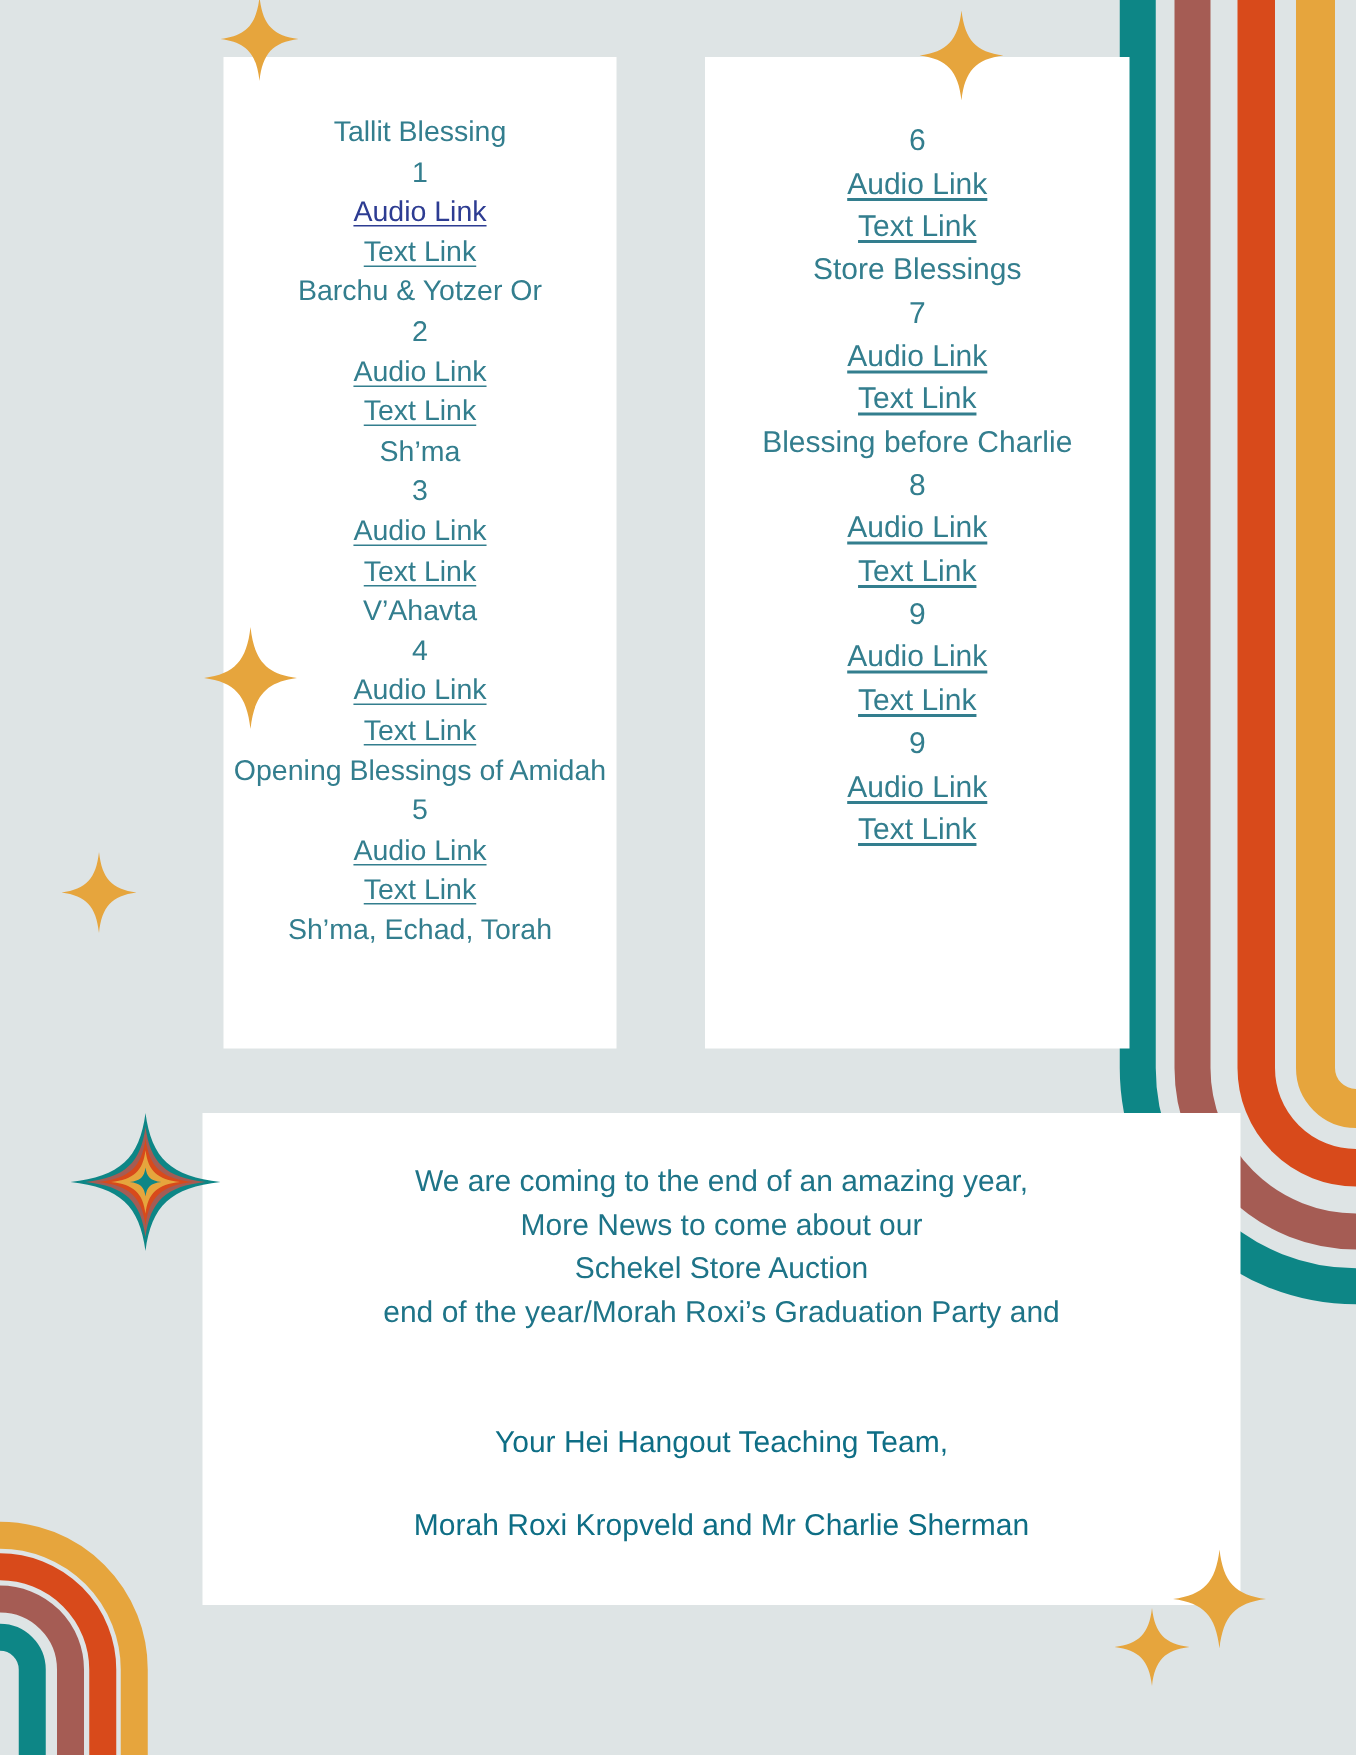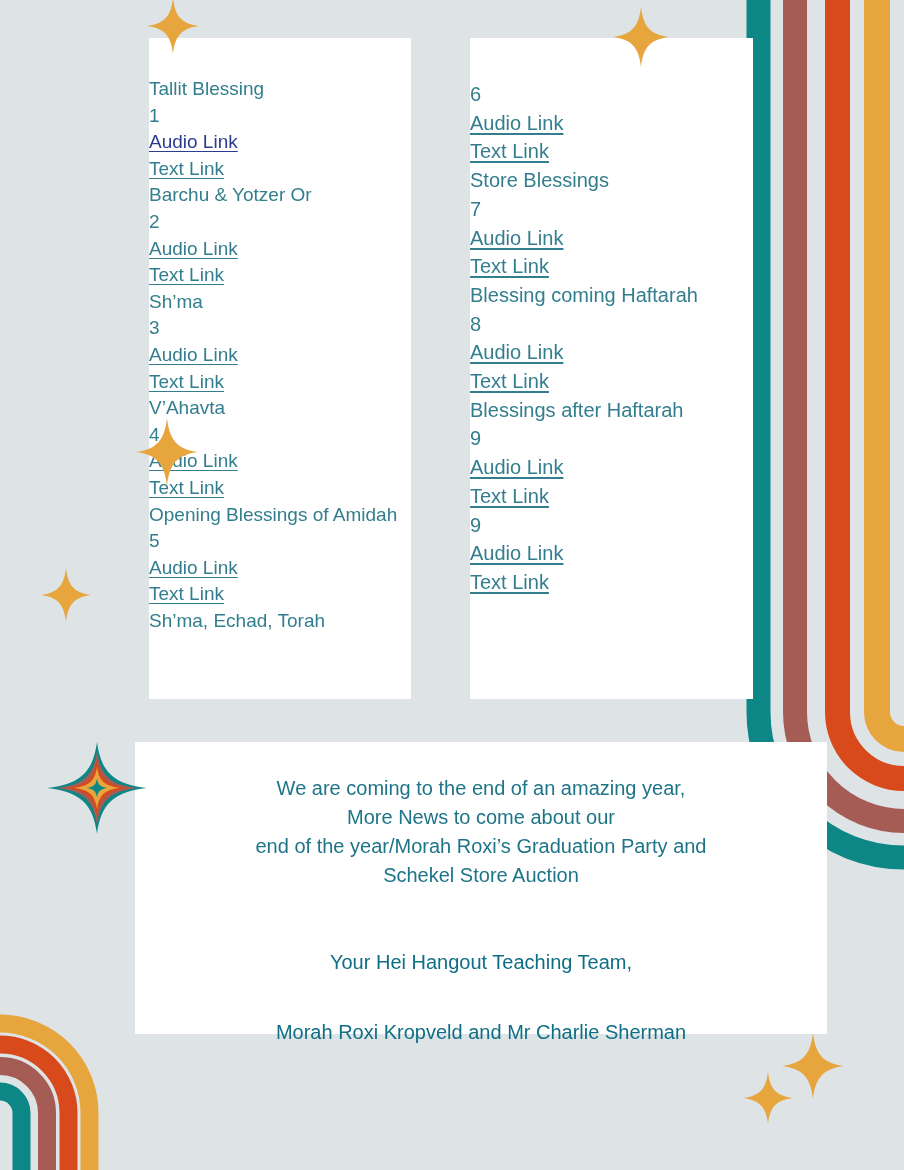--- a/index.html
+++ b/index.html
@@ -5,31 +5,31 @@
   html,body{margin:0;padding:0;}
   .page{
     position:relative;width:904px;height:1170px;overflow:hidden;
     background:var(--background,#dee4e5);
     font-family:"Liberation Sans",sans-serif;
   }
   .decor{position:absolute;left:0;top:0;z-index:0;pointer-events:none;}
   .card{position:absolute;background:var(--card,#ffffff);z-index:1;}
   .card-left{left:149px;top:38px;width:262px;height:661px;}
   .card-right{left:470px;top:38px;width:283px;height:661px;}
-  .card-bottom{left:135px;top:742px;width:692px;height:292px;}
-  .list{text-align:left;color:var(--text,#337e8e);}
+  .card-bottom{left:135px;top:742px;width:692px;height:328px;}
+  .list{text-align:center;color:var(--text,#337e8e);}
   .list-left{padding-top:38px;font-size:19px;line-height:26.6px;}
   .list-right{padding-top:42px;font-size:20px;line-height:28.7px;}
   .list .title,.list .number{white-space:nowrap;}
   .list a.link{display:block;color:var(--link,#337e8e);text-decoration:underline;text-underline-offset:3px;}
   .list a.link.visited{color:var(--visited-link,#2d3c92);}
   .closing{text-align:center;padding-top:32px;font-size:20px;line-height:29px;color:var(--closing-text,#1e7488);}
   .sig{font-weight:normal;font-size:20px;color:var(--signature-text,#0e6e85);}
   .sig-1{margin-top:58px;}
-  .sig-2{margin-top:41px;}
+  .sig-2{margin-top:26px;}
   .star{position:absolute;z-index:2;pointer-events:none;}
 </style>
 </head>
 <body>
 
 <svg width="0" height="0" style="position:absolute">
   <defs>
     <symbol id="spark" viewBox="0 0 100 100">
       <path d="M50 0 C54 33 67 46 100 50 C67 54 54 67 50 100 C46 67 33 54 0 50 C33 46 46 33 50 0 Z"></path>
     </symbol>
@@ -80,41 +80,40 @@
 
   <div class="card card-right">
     <div class="list list-right">
         <div class="number">6</div>
         <a href="#" class="link">Audio Link</a>
         <a href="#" class="link">Text Link</a>
         <div class="title">Store Blessings</div>
         <div class="number">7</div>
         <a href="#" class="link">Audio Link</a>
         <a href="#" class="link">Text Link</a>
-        <div class="title">Blessing coming Haftarah</div>
+        <div class="title">Blessing before Charlie</div>
         <div class="number">8</div>
         <a href="#" class="link">Audio Link</a>
         <a href="#" class="link">Text Link</a>
-        <div class="title">Blessings after Haftarah</div>
         <div class="number">9</div>
         <a href="#" class="link">Audio Link</a>
         <a href="#" class="link">Text Link</a>
         <div class="number">9</div>
         <a href="#" class="link">Audio Link</a>
         <a href="#" class="link">Text Link</a>
       </div>
   </div>
 
   <div class="card card-bottom">
     <div class="closing">
       <div>
           <div>We are coming to the end of an amazing year,</div>
           <div>More News to come about our</div>
+          <div>Schekel Store Auction</div>
           <div>end of the year/Morah Roxi’s Graduation Party and</div>
-          <div>Schekel Store Auction</div>
         </div>
       <div class="sig sig-1">Your Hei Hangout Teaching Team,</div>
       <div class="sig sig-2">Morah Roxi Kropveld and Mr Charlie Sherman</div>
     </div>
   </div>
 
   <svg class="star" viewBox="0 0 100 100" preserveAspectRatio="none" style="left:147px;top:-2px;width:52px;height:56px" fill="#e6a53d">
       <use href="#spark"></use>
     </svg>
   <svg class="star" viewBox="0 0 100 100" preserveAspectRatio="none" style="left:613px;top:7px;width:56px;height:60px" fill="#e6a53d">

